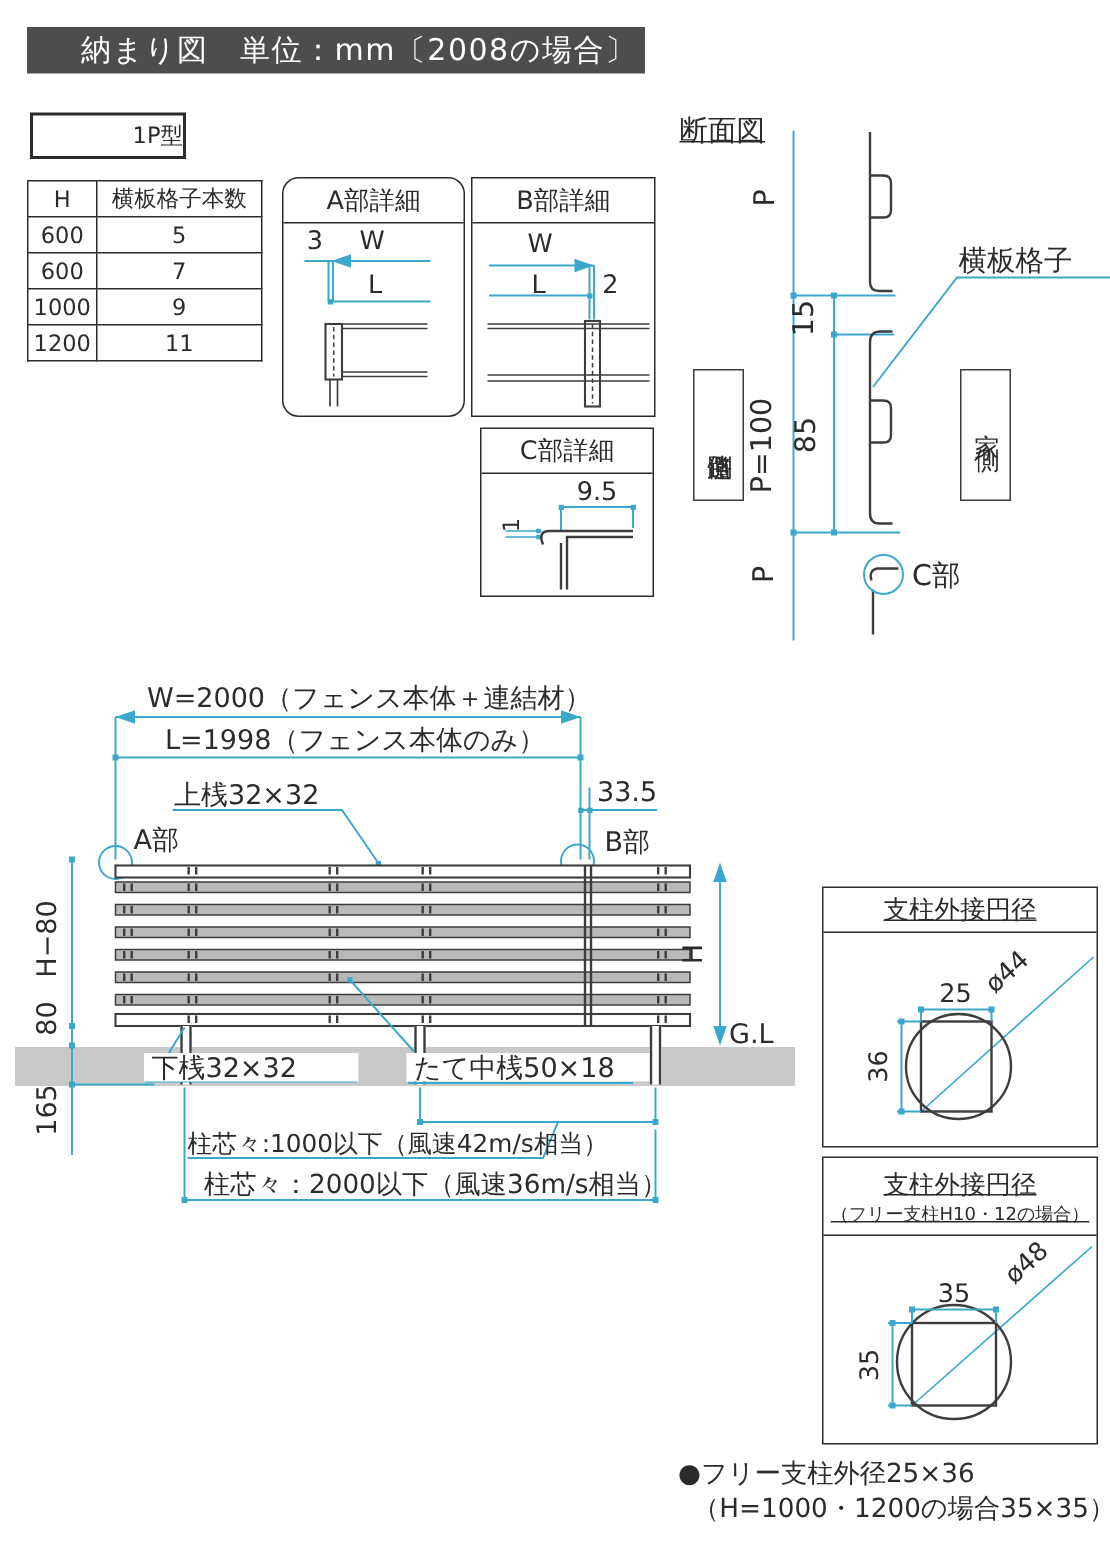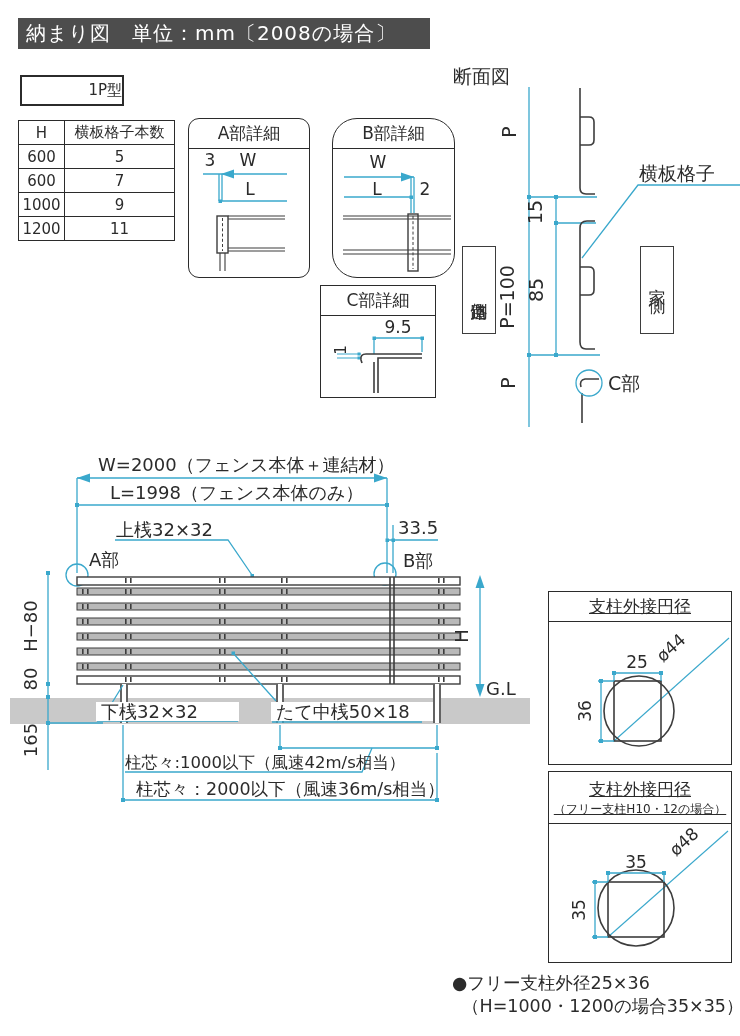--- a/index.html
+++ b/index.html
@@ -7,21 +7,21 @@
   body {
     width:740px; height:1036px; position:relative; overflow:hidden;
     font-family:"DejaVu Sans", sans-serif; color:#2b2b2b;
   }
   .abs { position:absolute; }
 
   
   .header-bar {
     left:18px; top:18px; width:412px; height:31px;
     background:#4d4d4d; color:#ffffff; font-size:20px;
-    display:flex; align-items:center; padding-left:8px;
+    display:flex; align-items:center; padding-left:36px;
     letter-spacing:1px; white-space:nowrap;
   }
   .model-box {
     left:20px; top:75px; width:104px; height:31px;
     border:2px solid #2b2b2b; font-size:15px;
     display:flex; align-items:center; justify-content:flex-end;
   }
 
   
   table.spec { left:18px; top:120px; position:absolute;
@@ -32,25 +32,25 @@
   }
   table.spec .c1 { width:46px; } table.spec .c2 { width:110px; }
 
   
   .detail-box { border:1.6px solid #2b2b2b; background:#fff; }
   .detail-title {
     height:30px; border-bottom:1.6px solid #2b2b2b; font-size:17px;
     display:flex; align-items:center; justify-content:center; white-space:nowrap;
   }
   .box-a { left:188px; top:118px; width:122px; height:160px;border-radius:11px; }
-  .box-b { left:332px; top:118px; width:123px; height:160px;border-radius:25px; }
+  .box-b { left:314px; top:118px; width:123px; height:160px; }
   .box-c { left:320px; top:285px; width:116px; height:113px; }
 
   
-  .section-title { left:453px; top:64px; font-size:19px; white-space:nowrap; }
+  .section-title { left:453px; top:74px; font-size:19px; white-space:nowrap;text-decoration:underline; }
   .side-box {
     width:34px; border:1.6px solid #3d3d3d; font-size:17px;
     writing-mode:vertical-rl; text-orientation:upright;
     display:flex; align-items:center; justify-content:center;
     background:#fff; line-height:1;
   }
   .road-box { left:462px; top:246px; height:88px; }
   .house-box { left:640px; top:246px; height:88px; letter-spacing:10px; padding-bottom:10px;}
 
   

